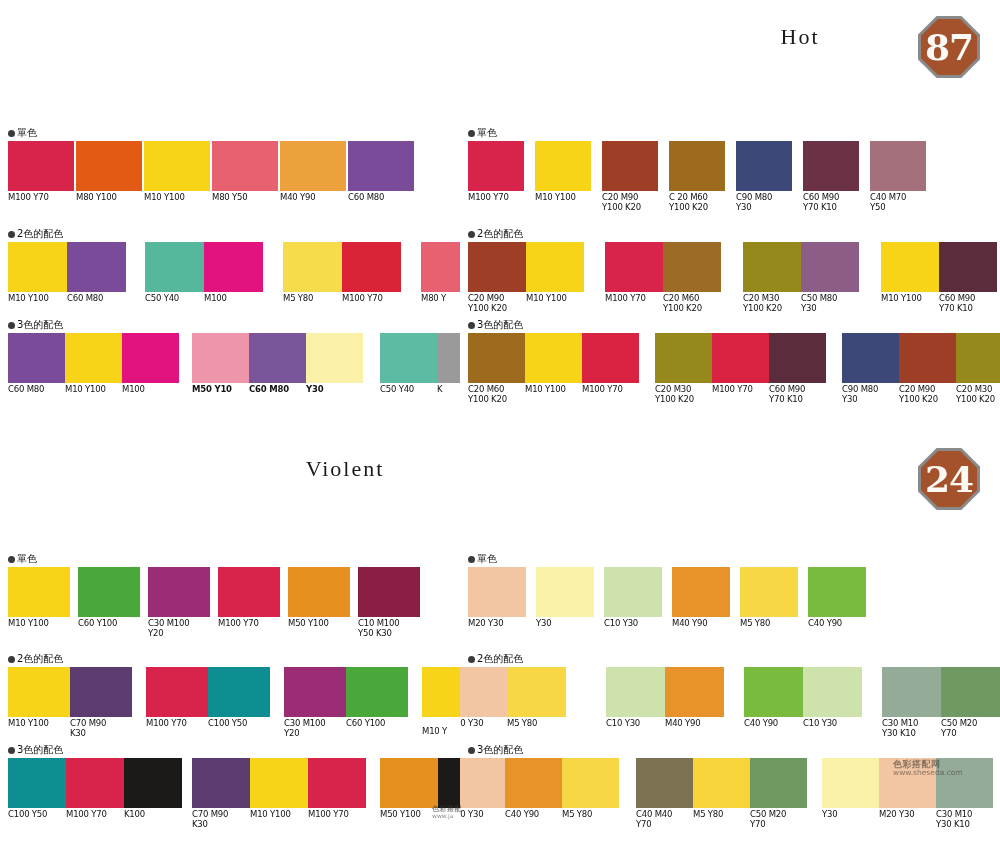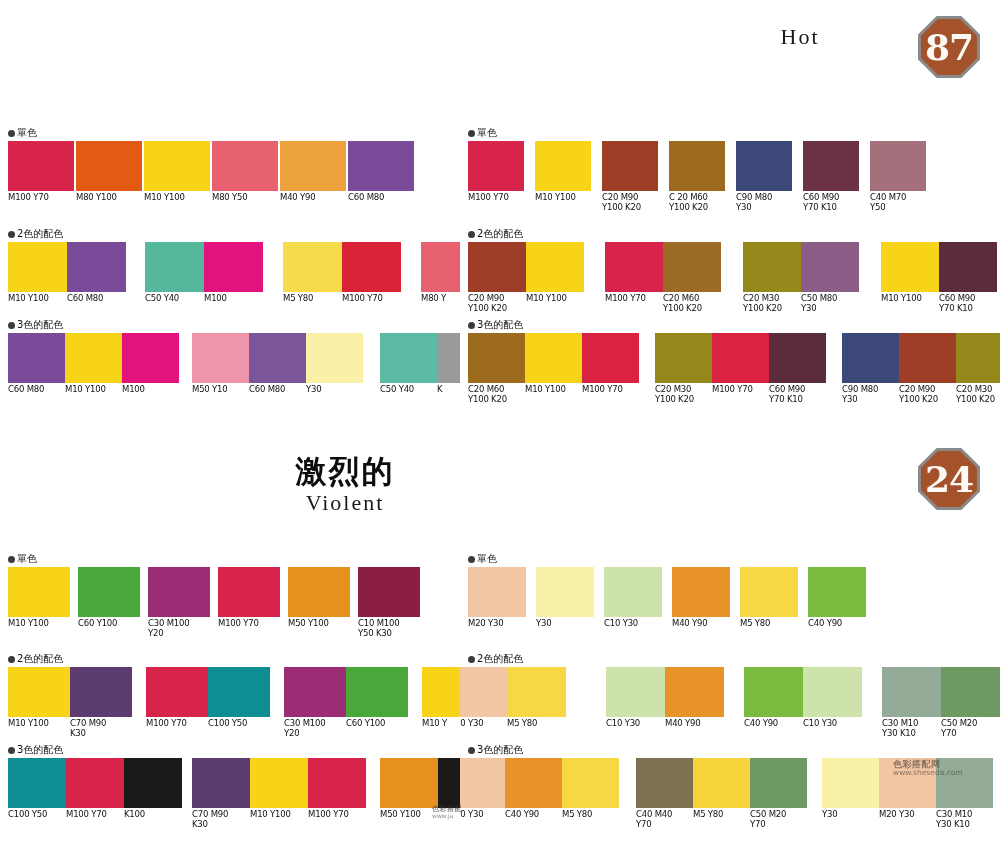--- a/index.html
+++ b/index.html
@@ -250,21 +250,21 @@
         <div class="swatch" title="C60  M80" style="width: 57px; background: rgb(122, 75, 153);"></div>
         <div class="swatch" title="M10  Y100" style="width: 57px; background: rgb(247, 212, 23);"></div>
         <div class="swatch" title="M100" style="width: 57px; background: rgb(226, 18, 126);"></div>
         <div class="caption">
           <div class="cap" style="width: 57px;">C60  M80</div>
           <div class="cap" style="width: 57px;">M10  Y100</div>
           <div class="cap" style="width: 57px;">M100</div>
         </div>
       </div>
     </div>
-    <div style="position: absolute; left: 192px; top: 333px;">
+    <div style="position: absolute; left: 192px; top: 333px; font-weight: bold;">
       <div class="combo" style="position: relative;">
         <div class="swatch" title="M50  Y10" style="width: 57px; background: rgb(238, 148, 171);"></div>
         <div class="swatch" title="C60  M80" style="width: 57px; background: rgb(122, 85, 153);"></div>
         <div class="swatch" title="Y30" style="width: 57px; background: rgb(250, 240, 168);"></div>
         <div class="caption">
           <div class="cap" style="width: 57px;">M50  Y10</div>
           <div class="cap" style="width: 57px;">C60  M80</div>
           <div class="cap" style="width: 57px;">Y30</div>
         </div>
       </div>
@@ -438,21 +438,20 @@
           <div class="cap" style="width: 57px;">C90  M80<span class="l2">Y30</span></div>
           <div class="cap" style="width: 57px;">C20 M90<span class="l2">Y100 K20</span></div>
           <div class="cap" style="width: 57px;">C20 M30<span class="l2">Y100 K20</span></div>
         </div>
       </div>
     </div>
   </div>
 
 <div class="quadrant" id="quad-violent">
   <div class="heading" style="left:245px; top:22px; width:200px;">
-    <div class="cn">激烈的</div>
     <div class="en">Violent</div>
   </div>
 <div class="grouplabel" style="left: 8px; top: 122px;"><span class="dot"></span><span>單色</span></div>
     <div style="position: absolute; left: 8px; top: 135px;">
       <div class="combo" style="position: relative;">
         <div class="swatch" title="M10  Y100" style="width: 62px; background: rgb(247, 212, 23);"></div>
         <div class="caption">
           <div class="cap" style="width: 62px;">M10  Y100</div>
         </div>
       </div>
@@ -529,21 +528,21 @@
         <div class="caption">
           <div class="cap" style="width: 62px;">C30  M100<span class="l2">Y20</span></div>
           <div class="cap" style="width: 62px;">C60  Y100</div>
         </div>
       </div>
     </div>
     <div style="position: absolute; left: 422px; top: 235px;">
       <div class="combo" style="position: relative;">
         <div class="swatch" title="M10  Y" style="width: 62px; background: rgb(247, 212, 23);"></div>
         <div class="caption">
-          <div class="cap" style="width: 62px;">M10  Y</div>
+          <div class="cap" style="width: 62px; margin-top: 8px;">M10  Y</div>
         </div>
       </div>
     </div>
     <div class="grouplabel" style="left: 8px; top: 313px;"><span class="dot"></span><span>3色的配色</span></div>
     <div style="position: absolute; left: 8px; top: 326px;">
       <div class="combo" style="position: relative;">
         <div class="swatch" title="C100  Y50" style="width: 58px; background: rgb(14, 142, 146);"></div>
         <div class="swatch" title="M100  Y70" style="width: 58px; background: rgb(216, 35, 74);"></div>
         <div class="swatch" title="K100" style="width: 58px; background: rgb(28, 26, 24);"></div>
         <div class="caption">

